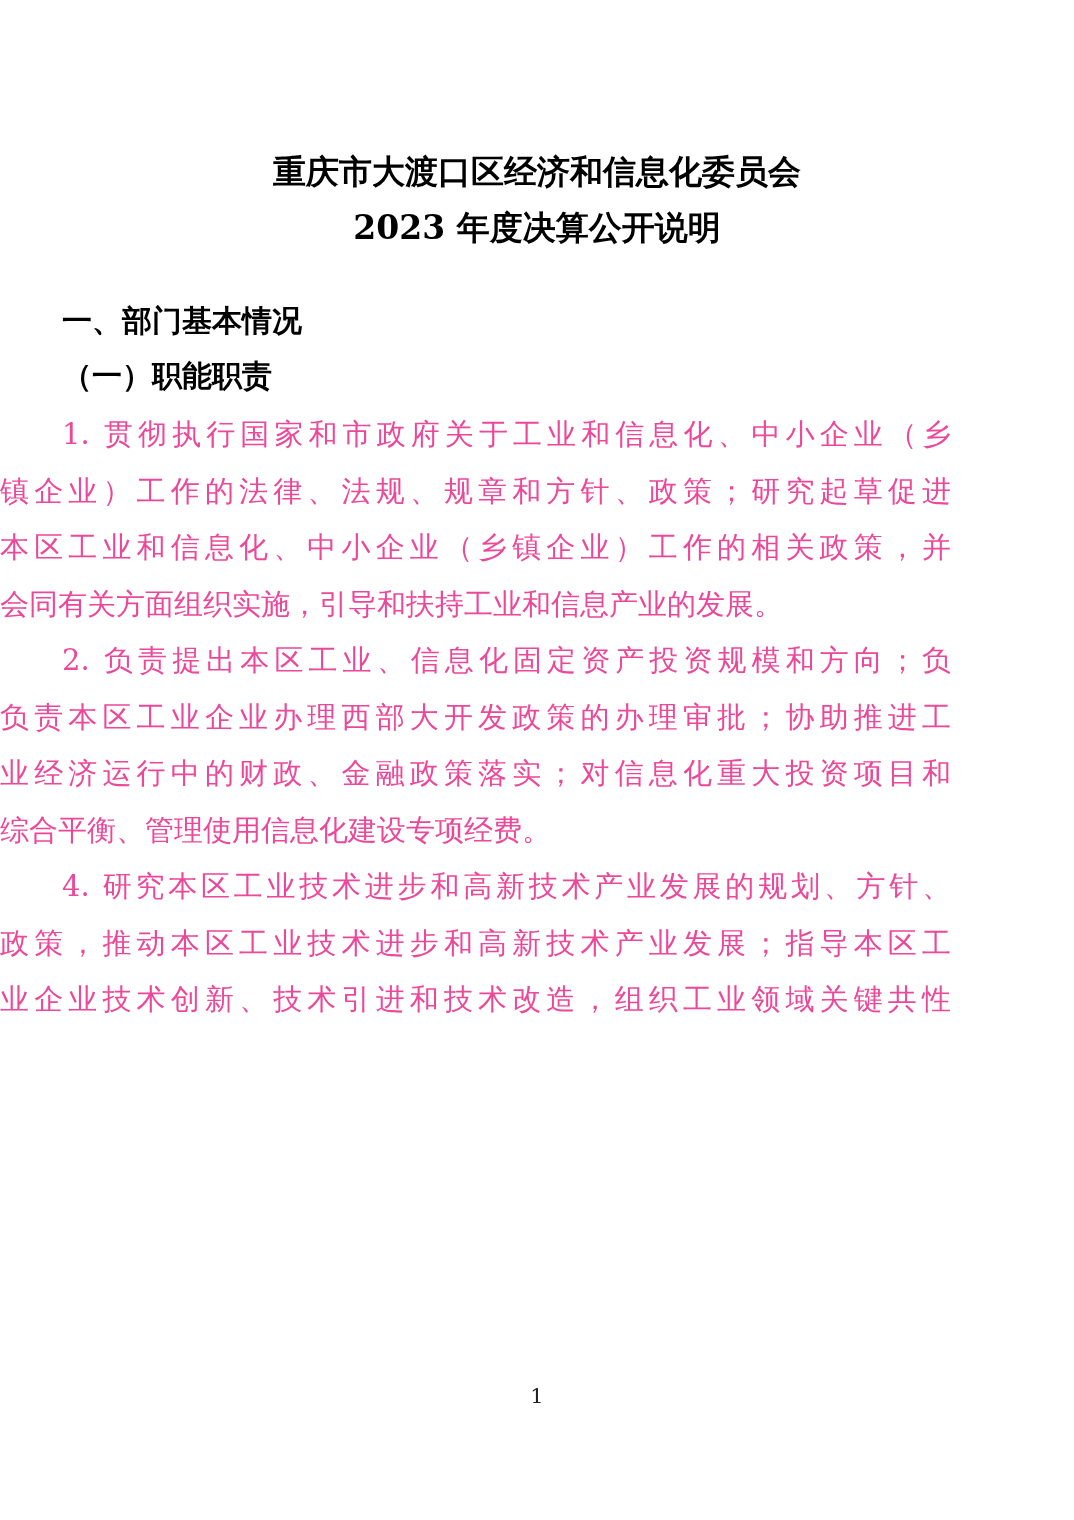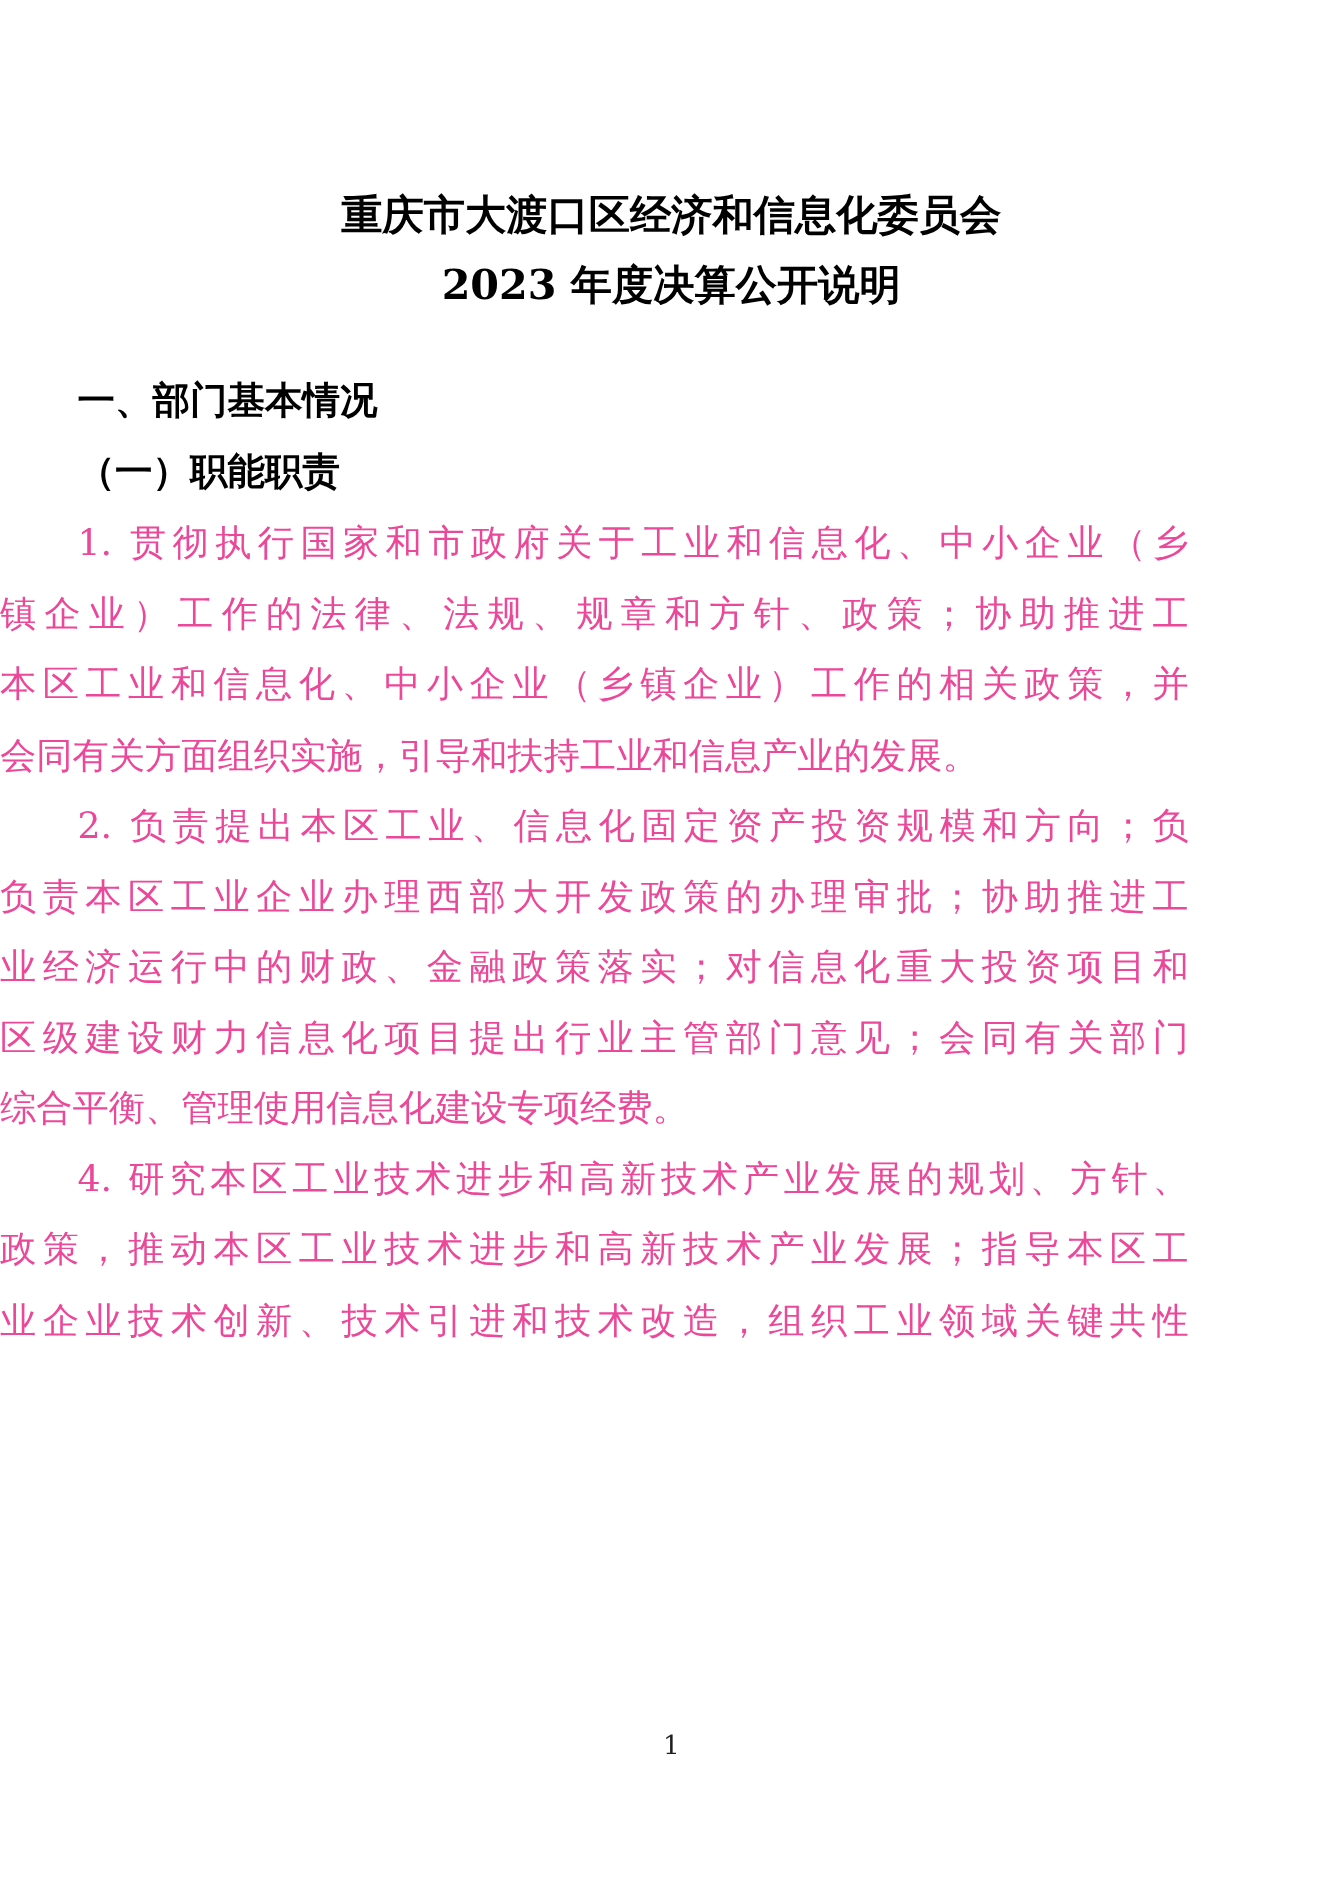--- a/index.html
+++ b/index.html
@@ -36,21 +36,21 @@
     color: #000000;
     text-indent: 62px;
     font-family: "DejaVu Sans", sans-serif;
   }
   .subsection-heading {
     font-size: 30px;
     line-height: 56.5px;
     font-weight: 700;
     color: #000000;
     text-indent: 62px;
-    font-family: Liberation Sans, sans-serif;
+    font-family: Liberation Mono, monospace;
   }
   .para {
     margin: 0;
   }
   .line {
     font-size: 29px;
     line-height: 56.5px;
     text-align: justify;
     text-align-last: justify;
     white-space: nowrap;
@@ -83,30 +83,29 @@
     <div>2023 年度决算公开说明</div>
   </div>
 
   <div class="content">
 
     <div class="section-heading">一、部门基本情况</div>
     <div class="subsection-heading">（一）职能职责</div>
 
     <div class="para">
       <div class="line first">1. 贯彻执行国家和市政府关于工业和信息化、中小企业（乡</div>
-      <div class="line">镇企业）工作的法律、法规、规章和方针、政策；协助推进工</div>
+      <div class="line">镇企业）工作的法律、法规、规章和方针、政策；研究起草促进</div>
       <div class="line">本区工业和信息化、中小企业（乡镇企业）工作的相关政策，并</div>
       <div class="line end">会同有关方面组织实施，引导和扶持工业和信息产业的发展。</div>
     </div>
 
     <div class="para">
       <div class="line first">2. 负责提出本区工业、信息化固定资产投资规模和方向；负</div>
       <div class="line">负责本区工业企业办理西部大开发政策的办理审批；协助推进工</div>
       <div class="line">业经济运行中的财政、金融政策落实；对信息化重大投资项目和</div>
-      <div class="line">区级建设财力信息化项目提出行业主管部门意见；会同有关部门</div>
       <div class="line end">综合平衡、管理使用信息化建设专项经费。</div>
     </div>
 
 
     <div class="para">
       <div class="line first">4. 研究本区工业技术进步和高新技术产业发展的规划、方针、</div>
       <div class="line">政策，推动本区工业技术进步和高新技术产业发展；指导本区工</div>
       <div class="line">业企业技术创新、技术引进和技术改造，组织工业领域关键共性</div>
     </div>
 

